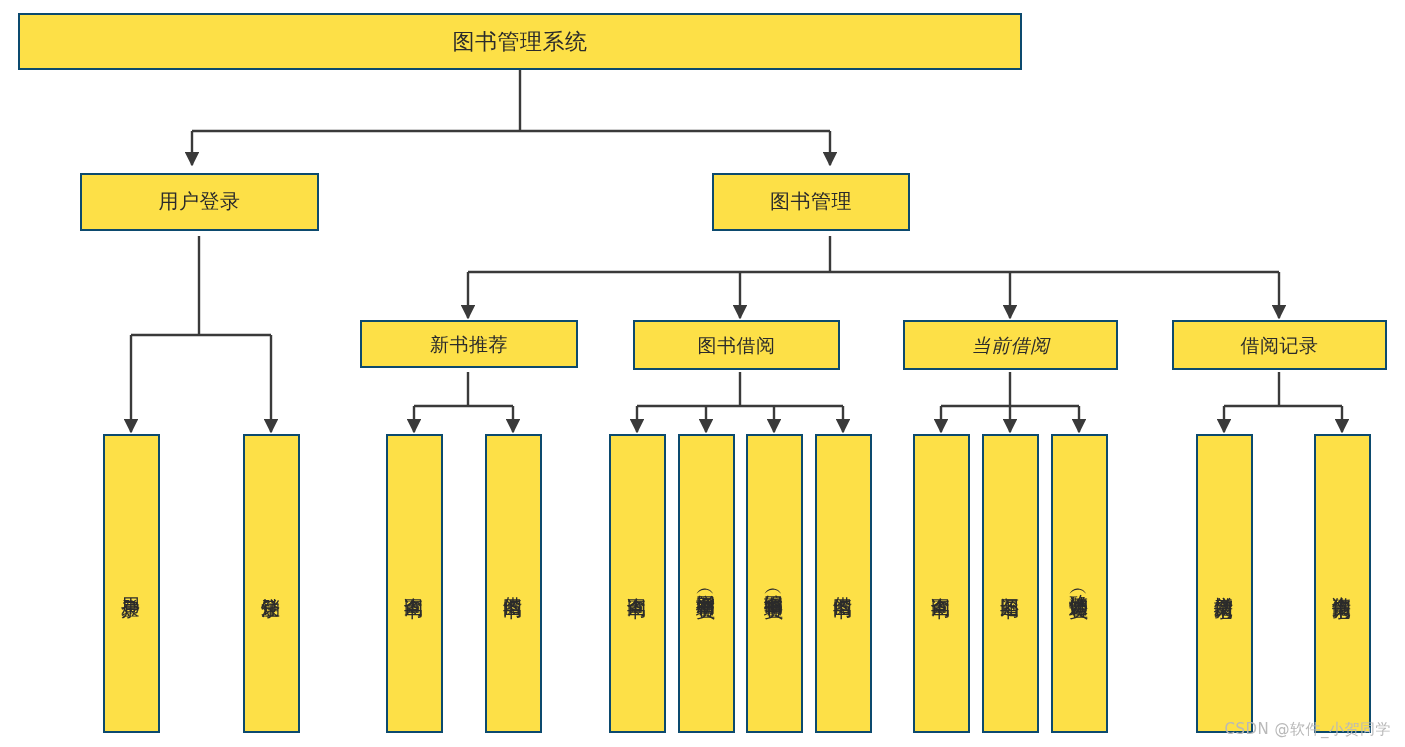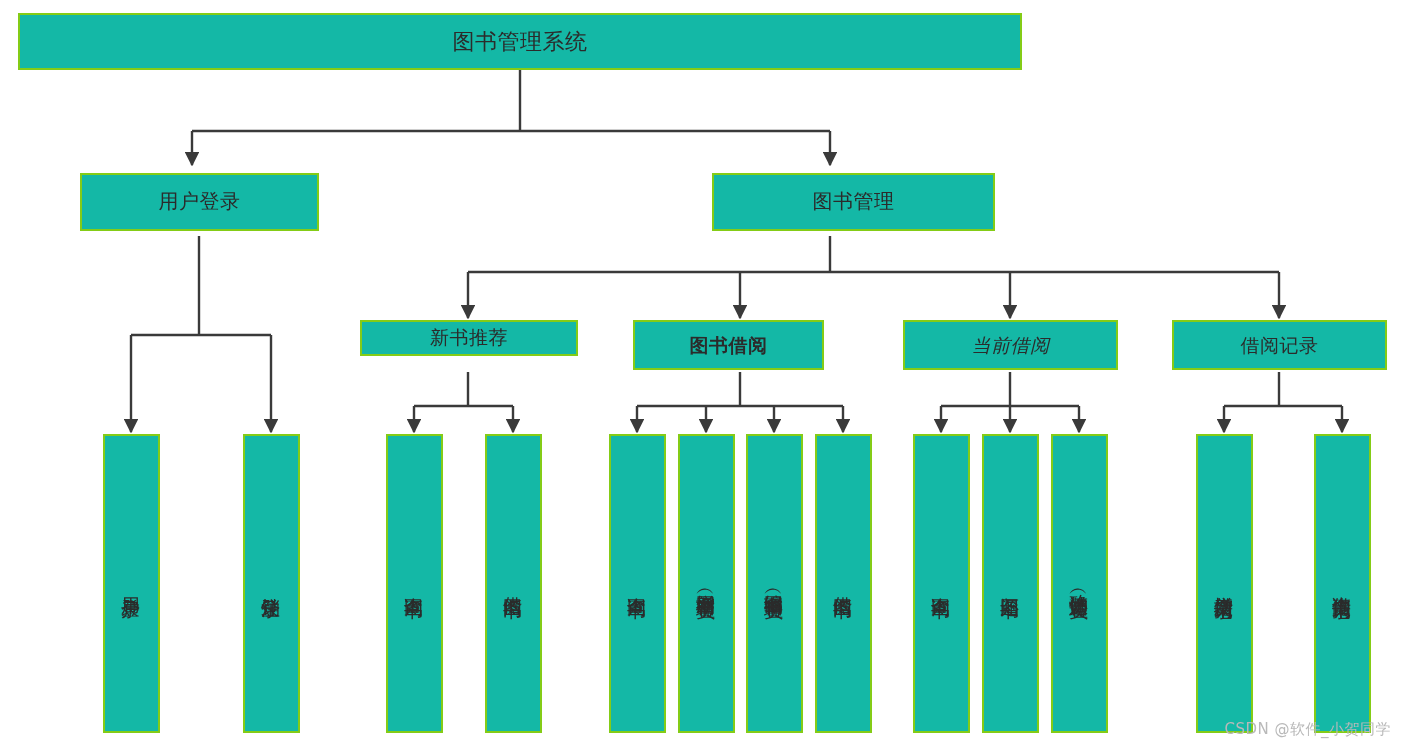--- a/index.html
+++ b/index.html
@@ -21,22 +21,22 @@
     position: absolute;
     left: 0;
     top: 0;
     width: 1405px;
     height: 747px;
     pointer-events: none;
   }
   .node {
     position: absolute;
     box-sizing: border-box;
-    background: #14b8a6;
-    border: 2px solid #84cc16;
+    background: #fde047;
+    border: 2px solid #0c4a6e;
     display: flex;
     align-items: center;
     justify-content: center;
     color: #2b2b2b;
     z-index: 2;
   }
   .node .lbl {
     display: block;
     line-height: 1.18;
     letter-spacing: 0.5px;
@@ -139,28 +139,28 @@
     </g>
   </svg>
 
   <div class="node horiz root" style="left:18px; top:13px; width:1004px; height:57px;">
     <span class="lbl">图书管理系统</span>
   </div>
 
   <div class="node horiz lvl1" style="left:80px; top:173px; width:239px; height:58px;">
     <span class="lbl">用户登录</span>
   </div>
-  <div class="node horiz lvl1" style="left:712px; top:173px; width:283px; height:58px;">
+  <div class="node horiz lvl1" style="left:712px; top:173px; width:198px; height:58px;">
     <span class="lbl">图书管理</span>
   </div>
 
-  <div class="node horiz lvl2" style="left:360px; top:320px; width:218px; height:36px;font-family:Liberation Serif, serif;">
+  <div class="node horiz lvl2" style="left:360px; top:320px; width:218px; height:48px;">
     <span class="lbl">新书推荐</span>
   </div>
-  <div class="node horiz lvl2" style="left:633px; top:320px; width:191px; height:50px;font-weight:bold;">
+  <div class="node horiz lvl2" style="left:633px; top:320px; width:207px; height:50px;">
     <span class="lbl">图书借阅</span>
   </div>
   <div class="node horiz lvl2" style="left:903px; top:320px; width:215px; height:50px;font-style:italic;">
     <span class="lbl">当前借阅</span>
   </div>
   <div class="node horiz lvl2" style="left:1172px; top:320px; width:215px; height:50px;">
     <span class="lbl">借阅记录</span>
   </div>
 
   <div class="node vert leaf" style="left:103px; top:434px; width:57px; height:299px;">

